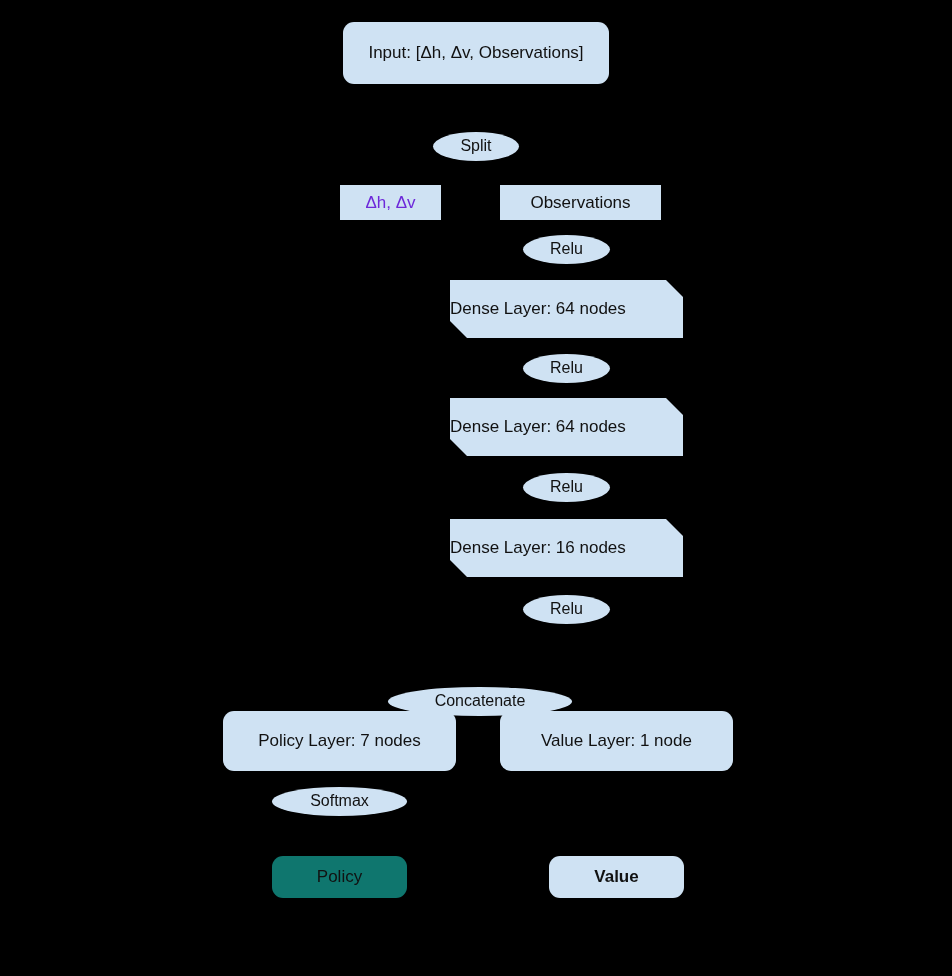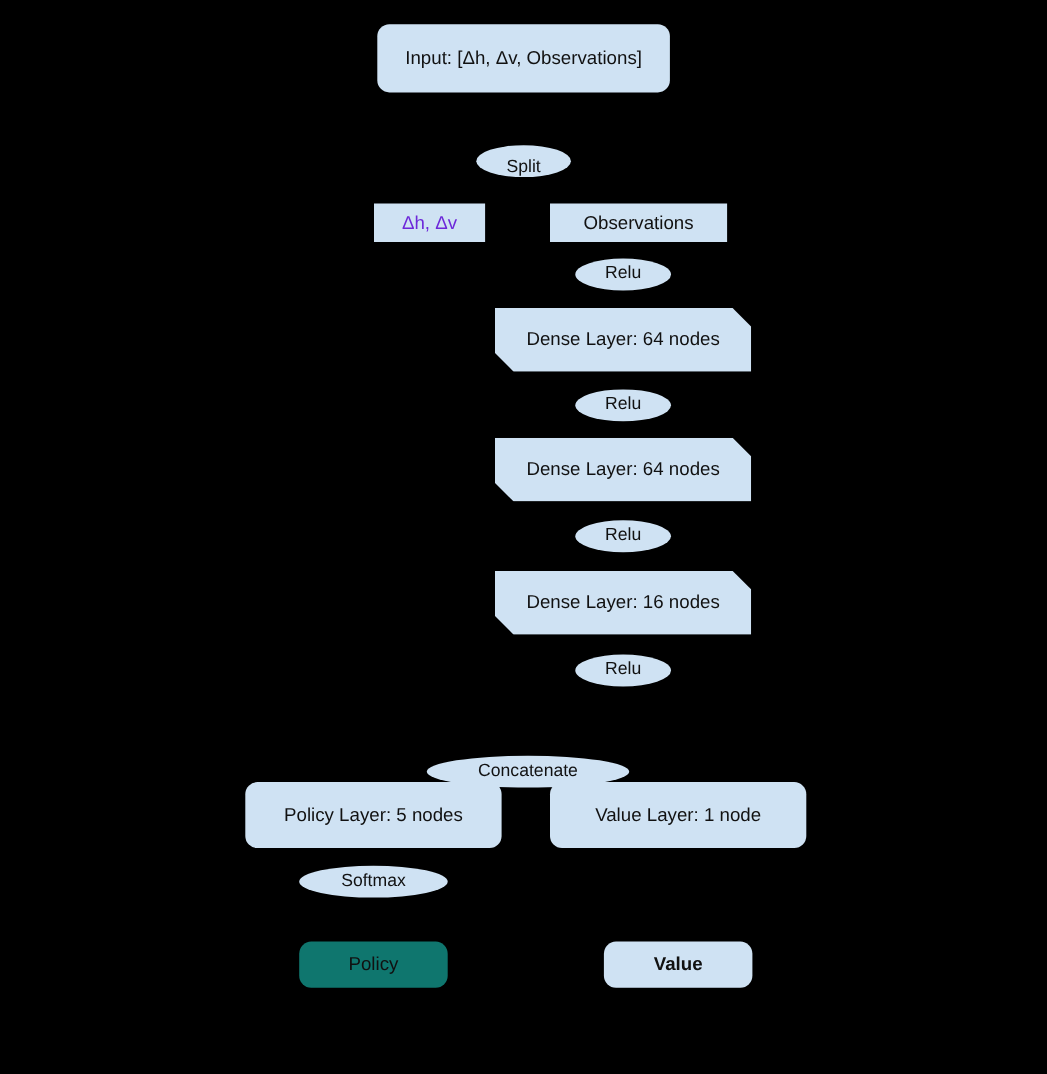--- a/index.html
+++ b/index.html
@@ -64,34 +64,34 @@
     right: 0;
     bottom: 0;
     background: #cfe2f3;
     -webkit-clip-path: polygon(0 0, calc(100% - 17px) 0, 100% 17px, 100% 100%, 17px 100%, 0 calc(100% - 17px));
     clip-path: polygon(0 0, calc(100% - 17px) 0, 100% 17px, 100% 100%, 17px 100%, 0 calc(100% - 17px));
   }
   .shape-note .note-label {
     position: relative;
     z-index: 2;
     width: 100%;
-    text-align: center;
+    text-align: left;
   }
   .label {
     pointer-events: none;
   }
 </style>
 </head>
 <body>
 
 <div id="diagram" style="background: rgb(0, 0, 0);">
     <div class="node shape-roundrect" style="left: 343px; top: 22px; width: 266px; height: 62px; color: rgb(17, 17, 17); background: rgb(207, 226, 243);">
       <span class="label">Input: [Δh, Δv, Observations]</span>
     </div>
-    <div class="node shape-ellipse" style="left: 433px; top: 132px; width: 86px; height: 29px; color: rgb(17, 17, 17); background: rgb(207, 226, 243); align-items: flex-end;">
+    <div class="node shape-ellipse" style="left: 433px; top: 132px; width: 86px; height: 29px; color: rgb(17, 17, 17); background: rgb(207, 226, 243);">
       <span class="label">Split</span>
     </div>
     <div class="node shape-rect" style="left: 340px; top: 185px; width: 101px; height: 35px; color: #6d28d9; background: rgb(207, 226, 243);">
       <span class="label">Δh, Δv</span>
     </div>
     <div class="node shape-rect" style="left: 500px; top: 185px; width: 161px; height: 35px; color: rgb(17, 17, 17); background: rgb(207, 226, 243);">
       <span class="label">Observations</span>
     </div>
     <div class="node shape-ellipse" style="left: 523px; top: 235px; width: 87px; height: 29px; color: rgb(17, 17, 17); background: rgb(207, 226, 243);">
       <span class="label">Relu</span>
@@ -114,21 +114,21 @@
       <div class="note-body" style="background: rgb(207, 226, 243);"></div>
       <span class="note-label label">Dense Layer: 16 nodes</span>
     </div>
     <div class="node shape-ellipse" style="left: 523px; top: 595px; width: 87px; height: 29px; color: rgb(17, 17, 17); background: rgb(207, 226, 243);">
       <span class="label">Relu</span>
     </div>
     <div class="node shape-ellipse" style="left: 388px; top: 650px; width: 184px; height: 29px; color: rgb(17, 17, 17); background: rgb(207, 226, 243); margin-top: 37px;">
       <span class="label">Concatenate</span>
     </div>
     <div class="node shape-roundrect" style="left: 223px; top: 711px; width: 233px; height: 60px; color: rgb(17, 17, 17); background: rgb(207, 226, 243);">
-      <span class="label">Policy Layer: 5 nodes</span>
+      <span class="label">Policy Layer: 7 nodes</span>
     </div>
     <div class="node shape-roundrect" style="left: 500px; top: 711px; width: 233px; height: 60px; color: rgb(17, 17, 17); background: rgb(207, 226, 243); justify-content: center;">
       <span class="label">Value Layer: 1 node</span>
     </div>
     <div class="node shape-ellipse" style="left: 272px; top: 787px; width: 135px; height: 29px; color: rgb(17, 17, 17); background: rgb(207, 226, 243);">
       <span class="label">Softmax</span>
     </div>
     <div class="node shape-roundrect" style="left: 272px; top: 856px; width: 135px; height: 42px; color: rgb(17, 17, 17); background: #0f766e;">
       <span class="label">Policy</span>
     </div>

